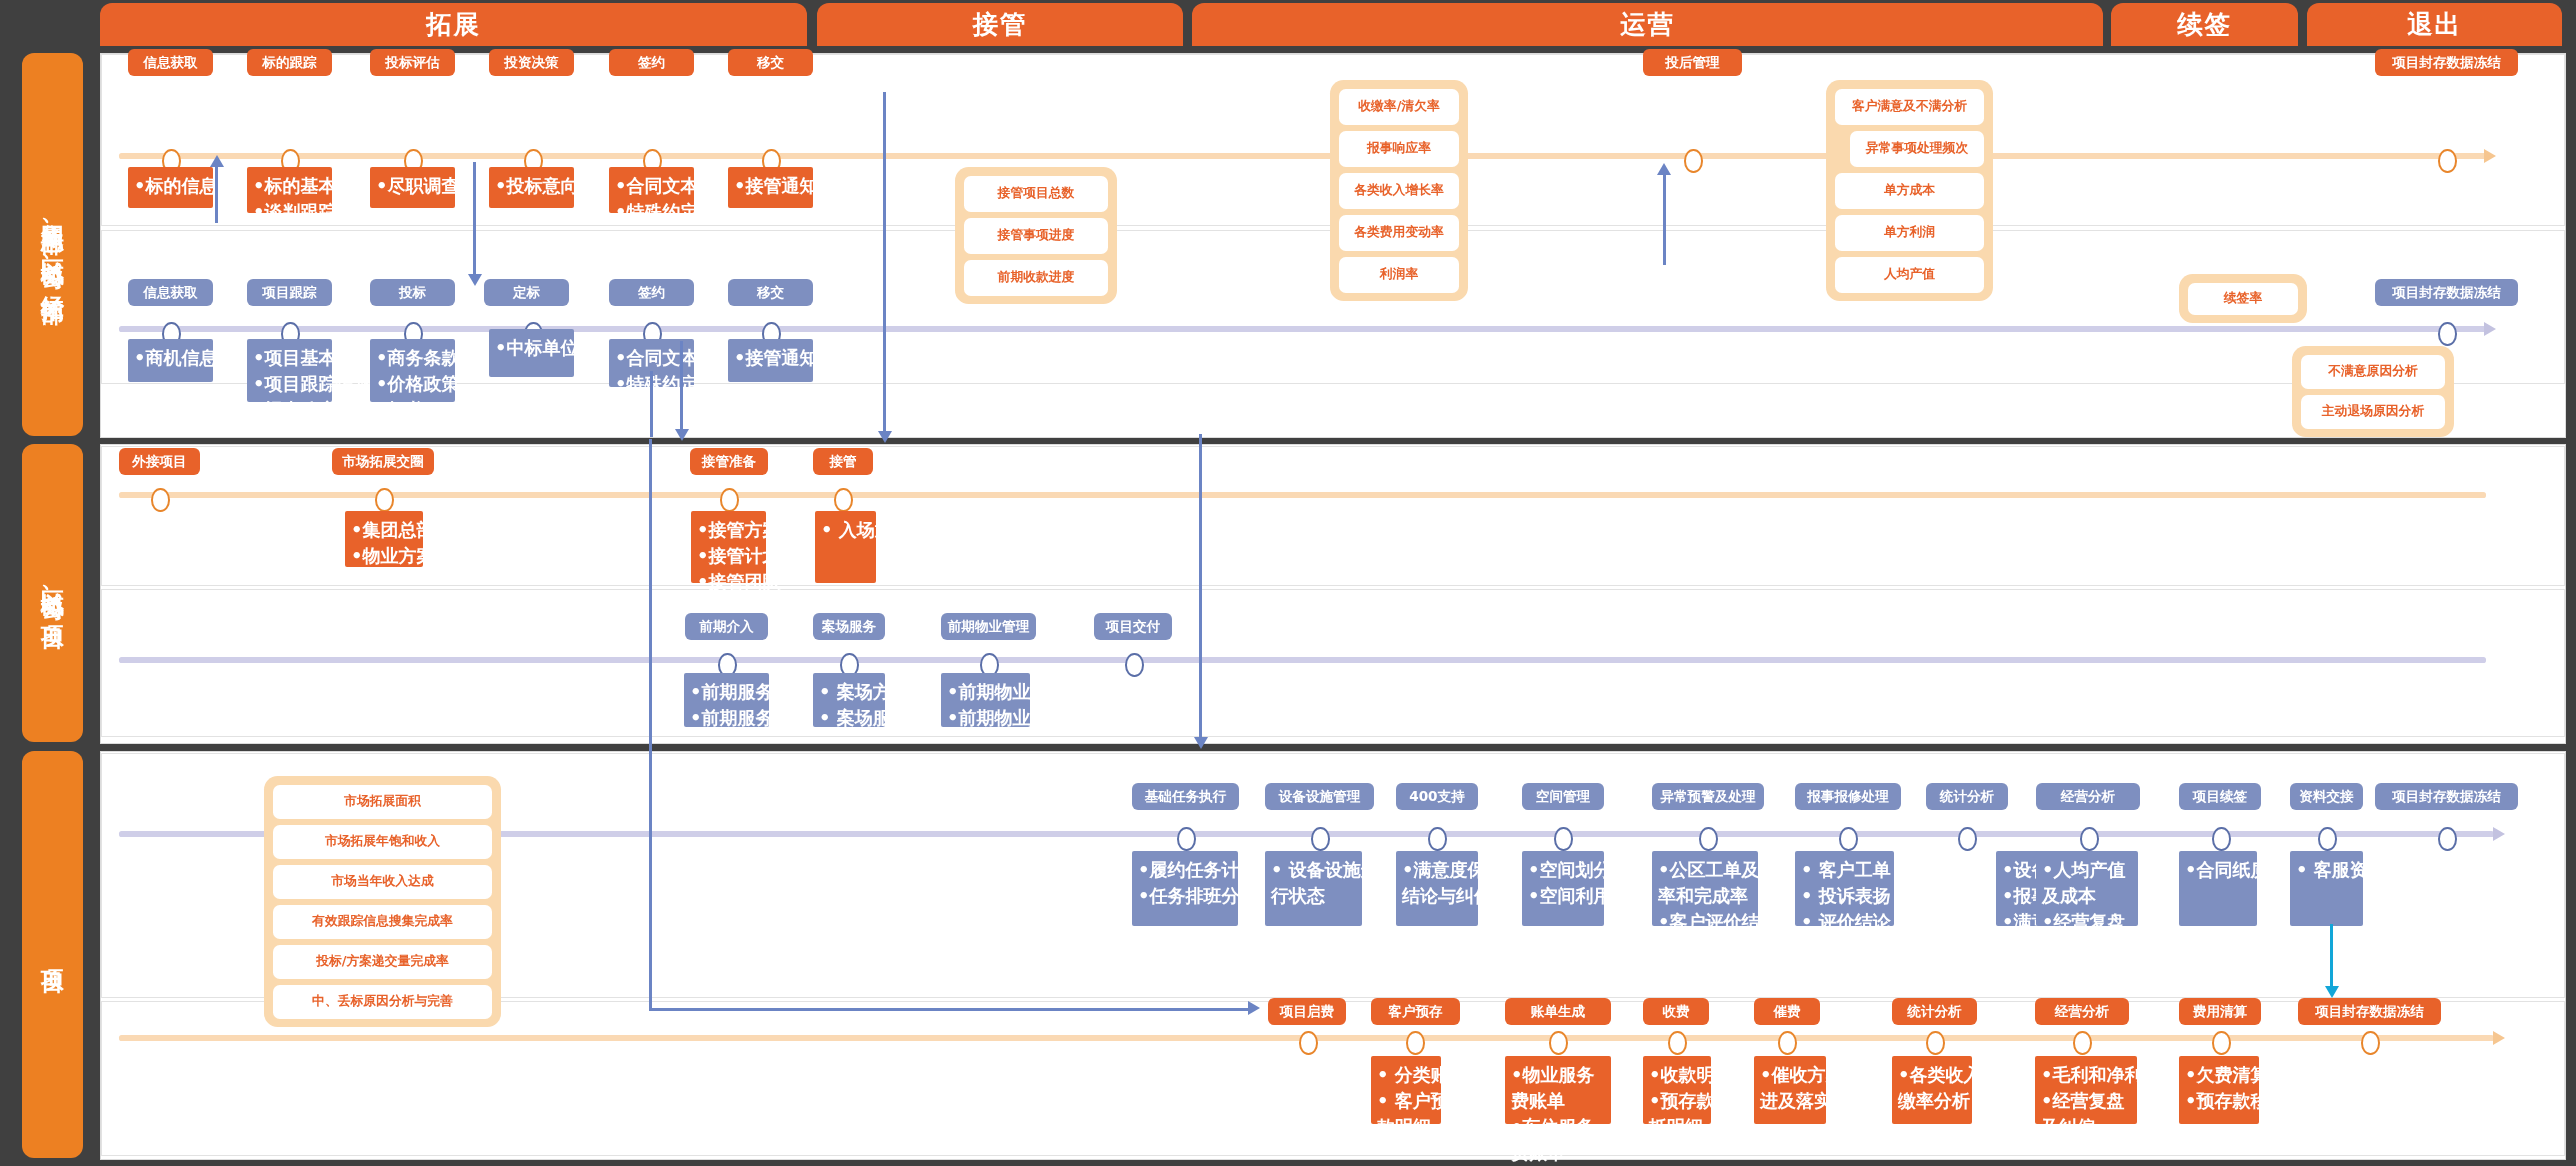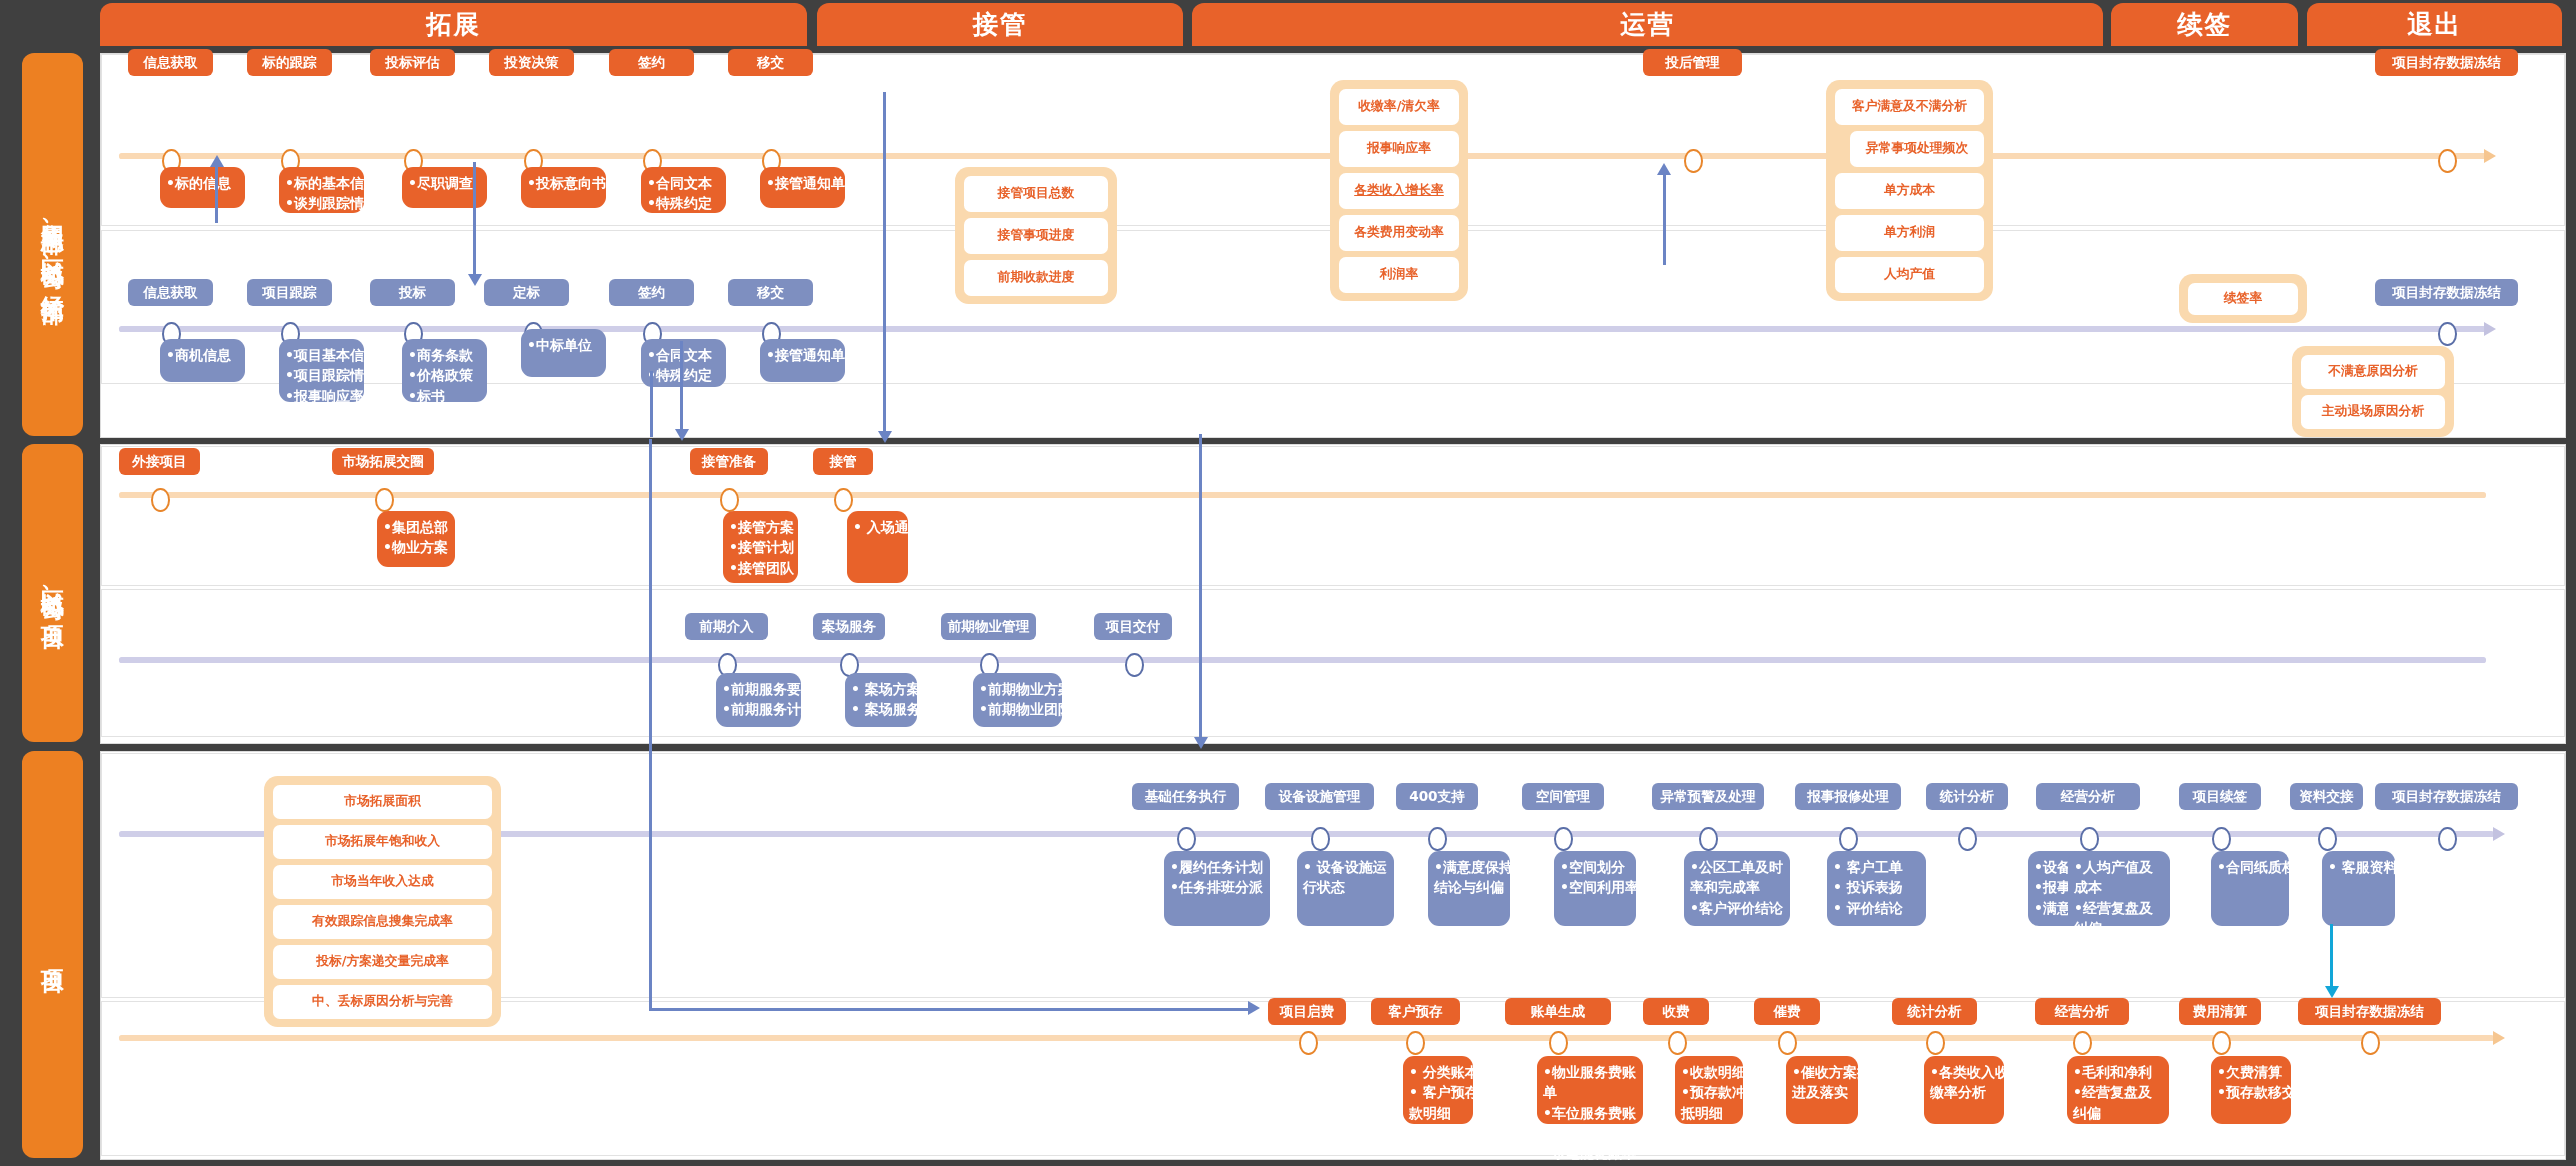--- a/index.html
+++ b/index.html
@@ -38,22 +38,22 @@
   .node.blue{border:2.6px solid #5B6FA8;}
 
   
   .chip{position:absolute;border-radius:6px;color:#fff;font-weight:bold;font-size:13.6px;
         display:flex;align-items:center;justify-content:center;text-align:center;
         line-height:1.15;padding:0 3.4px;box-sizing:border-box;}
   .chip.orange{background:#E8622A;}
   .chip.blue{background:#7E8FC0;}
 
   
-  .card{position:absolute;border-radius:11px;color:#fff;font-size:14px;font-weight:bold;
-        line-height:1.45;padding:6px 5.1px 5.1px 6px;box-sizing:border-box;margin-left:32px;}
+  .card{position:absolute;border-radius:2px;color:#fff;font-size:18px;font-weight:bold;
+        line-height:1.45;padding:6px 5.1px 5.1px 6px;box-sizing:border-box;}
   .card.orange{background:#E8622A;}
   .card.blue{background:#7E8FC0;}
   .card div{white-space:nowrap;}
   .card div.wrap{white-space:normal;}
 
   
   .kpi{position:absolute;background:#FAD9AE;border-radius:13.6px;padding:8.5px 9.4px;
        box-sizing:border-box;display:flex;flex-direction:column;gap:6px;}
   .kpi .pill{background:#fff;border-radius:6.8px;color:#E8622A;font-weight:bold;font-size:12.8px;
              display:flex;align-items:center;justify-content:center;text-align:center;
@@ -130,21 +130,21 @@
     <div class="chip orange" style="left:2375px;top:49px;width:143px;height:27px">项目封存数据冻结</div>
     <div class="node orange" style="left:2438px;top:149px"></div>
     <div class="kpi" style="left:955px;top:167px;width:162px">
       <div class="pill" style="height: 36px;">接管项目总数</div>
       <div class="pill" style="height: 36px;">接管事项进度</div>
       <div class="pill" style="height: 36px;">前期收款进度</div>
     </div>
     <div class="kpi" style="left:1330px;top:80px;width:138px">
       <div class="pill" style="height: 36px;">收缴率/清欠率</div>
       <div class="pill" style="height: 36px;">报事响应率</div>
-      <div class="pill" style="height: 36px; text-decoration: underline;">各类收入增长率</div>
+      <div class="pill" style="height: 36px;">各类收入增长率</div>
       <div class="pill" style="height: 36px;">各类费用变动率</div>
       <div class="pill" style="height: 36px;">利润率</div>
     </div>
     <div class="kpi" style="left:1826px;top:80px;width:167px">
       <div class="pill" style="height: 36px;">客户满意及不满分析</div>
       <div class="pill" style="height: 36px; margin-left: 15px;">异常事项处理频次</div>
       <div class="pill" style="height: 36px;">单方成本</div>
       <div class="pill" style="height: 36px;">单方利润</div>
       <div class="pill" style="height: 36px;">人均产值</div>
     </div>

